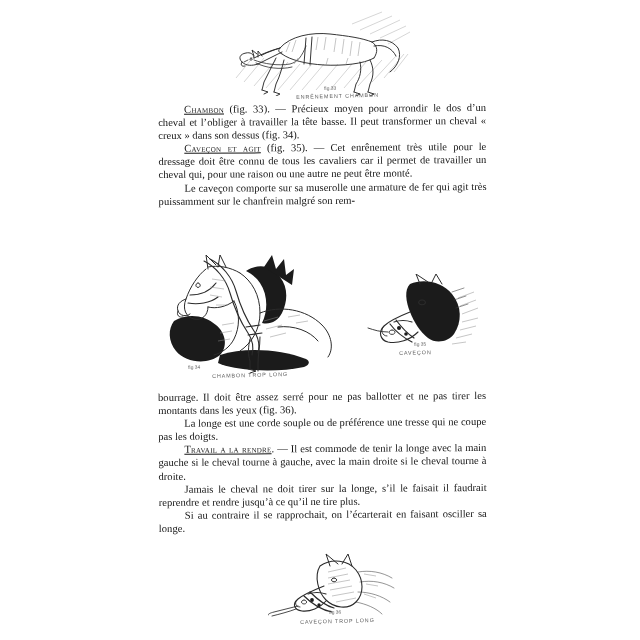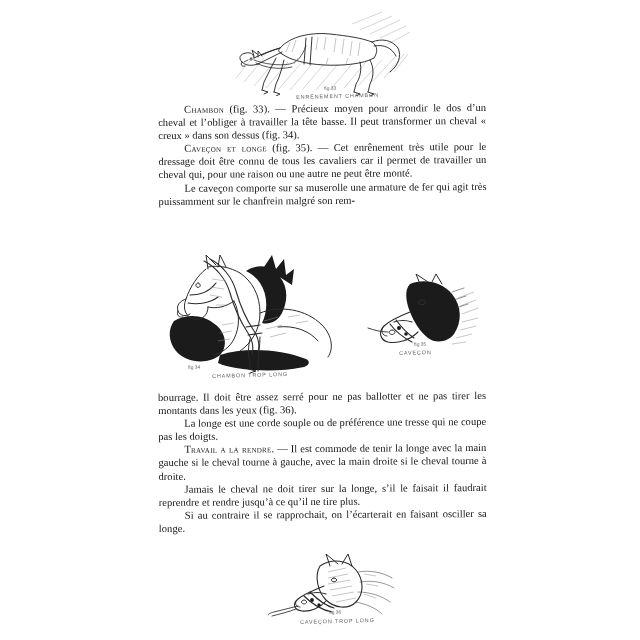--- a/index.html
+++ b/index.html
@@ -35,20 +35,21 @@
 
   .para {
     margin: 0;
     text-indent: 26px;
   }
   .para.noindent { text-indent: 0; }
 
   .sc {
     font-variant: small-caps;
     letter-spacing: 0.25px;
+    text-decoration: underline;
   }
 
   
   .fig {
     position: absolute;
   }
   .fig svg { display: block; }
 
   .fig-caption {
     position: absolute;
@@ -182,21 +183,21 @@
       </g>
     </svg>
   </div>
   <div class="fig-number" id="num-chambon">fig 33</div>
   <div class="fig-caption" id="cap-chambon">ENRÊNEMENT CHAMBON</div>
 
   <div class="text-col block-top">
 
     <p class="para"><span class="sc">Chambon</span><span> (fig. 33). — Précieux moyen pour arrondir le dos d’un cheval et l’obliger à travailler la tête basse. Il peut transformer un cheval « creux » dans son dessus (fig. 34).</span></p>
 
-    <p class="para"><span class="sc">Caveçon et longe</span><span> (fig. 35). — Cet enrênement très utile pour le dressage doit être connu de tous les cavaliers car il permet de travailler un cheval qui, pour une raison ou une autre ne peut être monté.</span></p>
+    <p class="para"><span class="sc">Caveçon et agit</span><span> (fig. 35). — Cet enrênement très utile pour le dressage doit être connu de tous les cavaliers car il permet de travailler un cheval qui, pour une raison ou une autre ne peut être monté.</span></p>
 
     <p class="para"><span>Le caveçon comporte sur sa muserolle une armature de fer qui agit très puissamment sur le chanfrein malgré son rem-</span></p>
   </div>
 
   <div class="fig" id="fig-chambon-long">
     <svg width="190" height="132" viewBox="0 0 190 132">
 
       <path class="solid" d="M86 28 C98 20, 112 22, 120 34 C128 44, 128 58, 122 70
                              C118 78, 110 82, 102 80 C108 68, 108 52, 100 40
                              C96 34, 90 30, 86 28 Z"></path>

